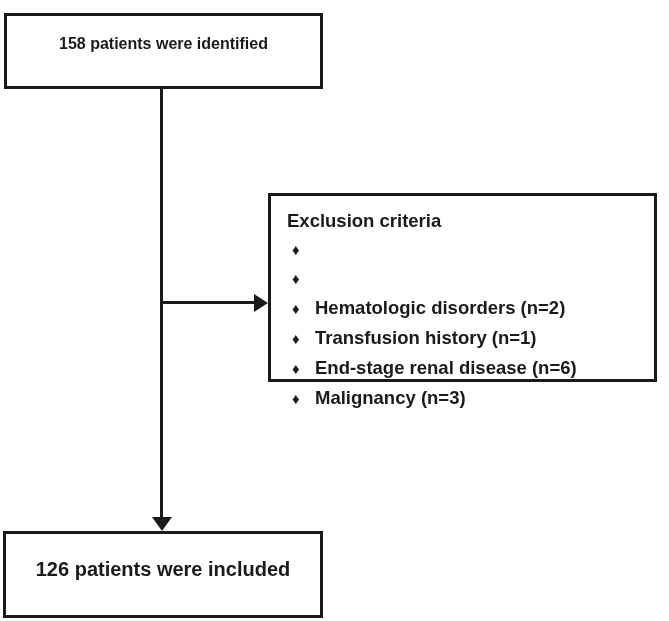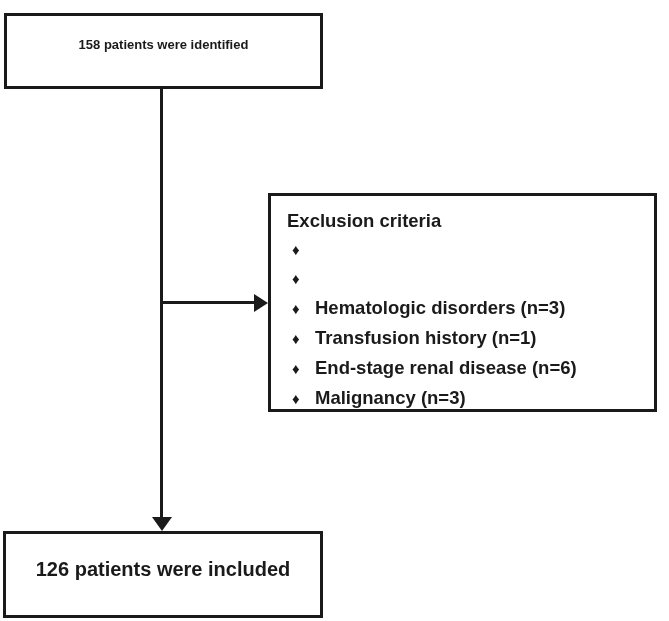--- a/index.html
+++ b/index.html
@@ -26,27 +26,27 @@
     font-weight: bold;
   }
   
   .box-identified {
     left: 4px; top: 13px;
     width: 319px; height: 76px;
     display: flex;
     align-items: center;
     justify-content: center;
     padding-bottom: 14px;
-    font-size: 13px;
+    font-size: 16px;
     text-align: right;
   }
   
   .box-exclusion {
     left: 268px; top: 193px;
-    width: 389px; height: 219px;
+    width: 389px; height: 189px;
     padding: 10px 22px 0 16px;
     font-size: 18.5px;
     line-height: 29px;
   }
   .box-exclusion .header {
     font-weight: bold;
     white-space: nowrap;
   }
   .exclusion-list {
     list-style: none;
@@ -126,21 +126,21 @@
     <div class="header">Exclusion criteria</div>
     <ul class="exclusion-list">
       <li>
         <span class="bullet">♦</span>
       </li>
       <li>
         <span class="bullet">♦</span>
       </li>
       <li>
         <span class="bullet">♦</span>
-        <span>Hematologic disorders (n=3)</span>
+        <span>Hematologic disorders (n=2)</span>
       </li>
       <li>
         <span class="bullet">♦</span>
         <span>Transfusion history (n=1)</span>
       </li>
       <li>
         <span class="bullet">♦</span>
         <span>End-stage renal disease (n=6)</span>
       </li>
       <li>

